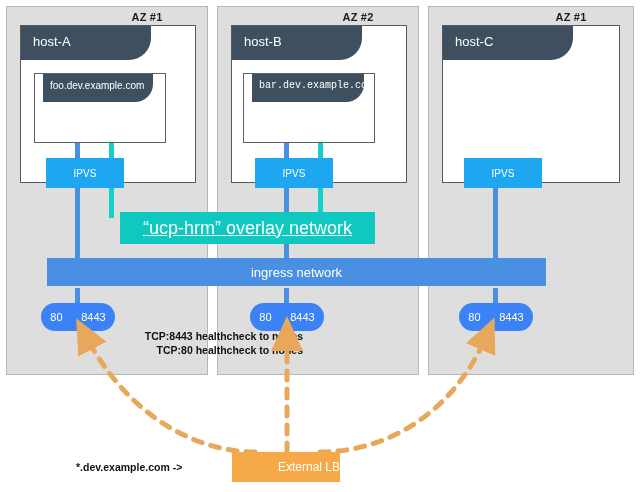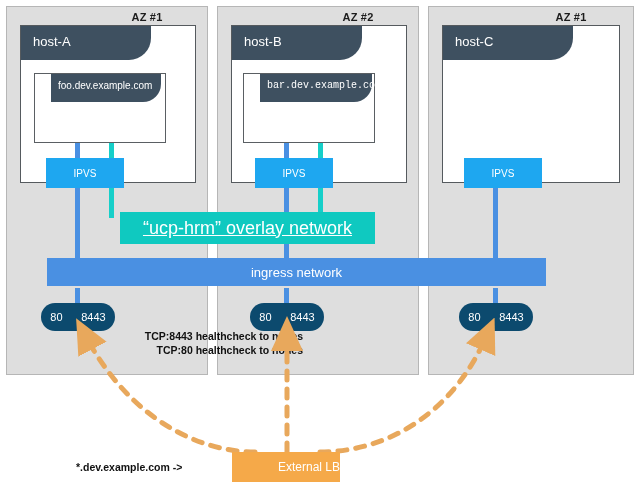--- a/index.html
+++ b/index.html
@@ -72,21 +72,21 @@
 
   
   .svc-card {
     position: absolute;
     background: #ffffff;
     border: 1px solid #5a5f63;
     box-sizing: border-box;
   }
   .svc-tab {
     position: absolute;
-    left: 16px;
+    left: 8px;
     top: 0;
     height: 28px;
     background: #3e5060;
     border-bottom-right-radius: 18px;
     box-sizing: border-box;
   }
   .svc-tab-label {
     position: absolute;
     left: 7px;
     top: 6px;
@@ -134,21 +134,21 @@
     background: #4a90e2;
     font-size: 13px;
   }
 
   
   .port-pill {
     position: absolute;
     width: 74px;
     height: 28px;
     border-radius: 14px;
-    background: #0c4a6e;
+    background: #3b82f6;
     display: flex;
     align-items: center;
     justify-content: space-around;
     box-sizing: border-box;
   }
   .port-pill span {
     font-size: 11px;
     color: #ffffff;
   }
 

